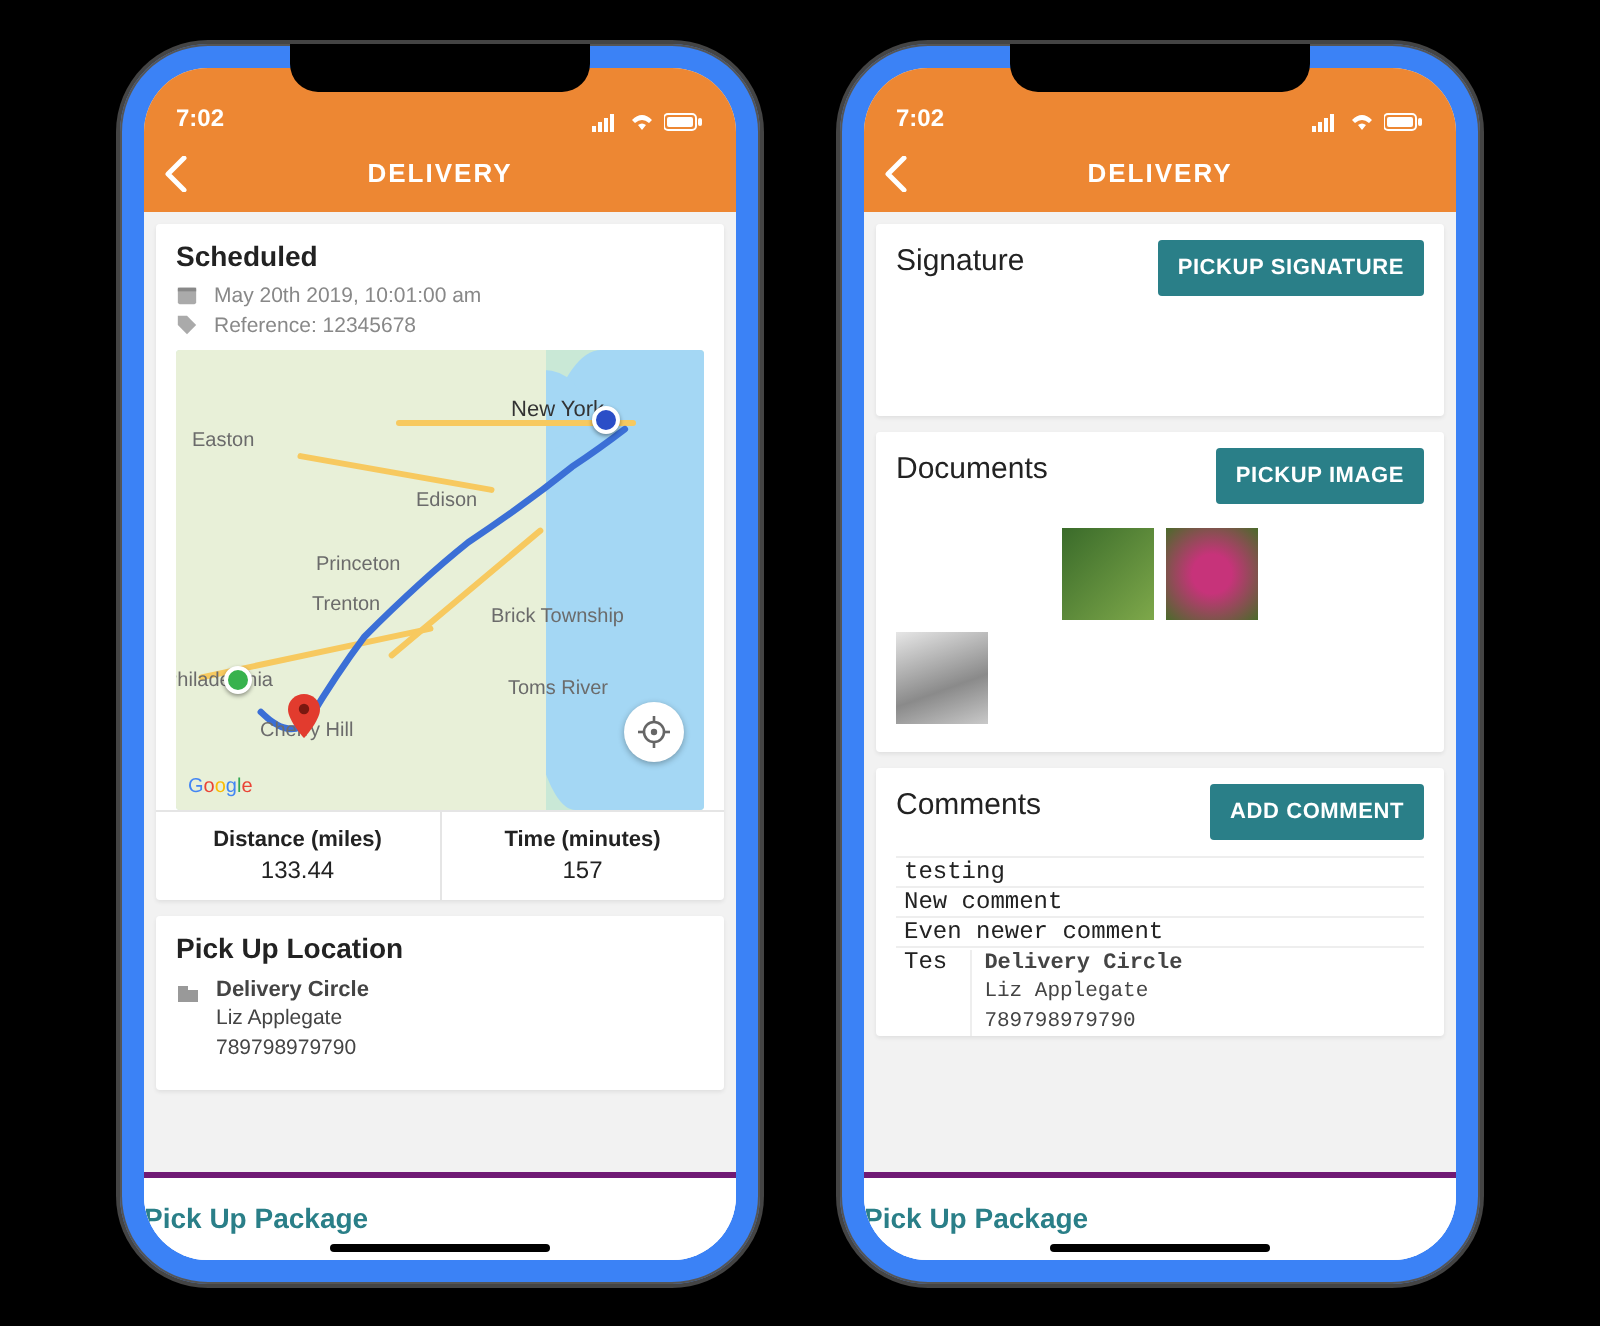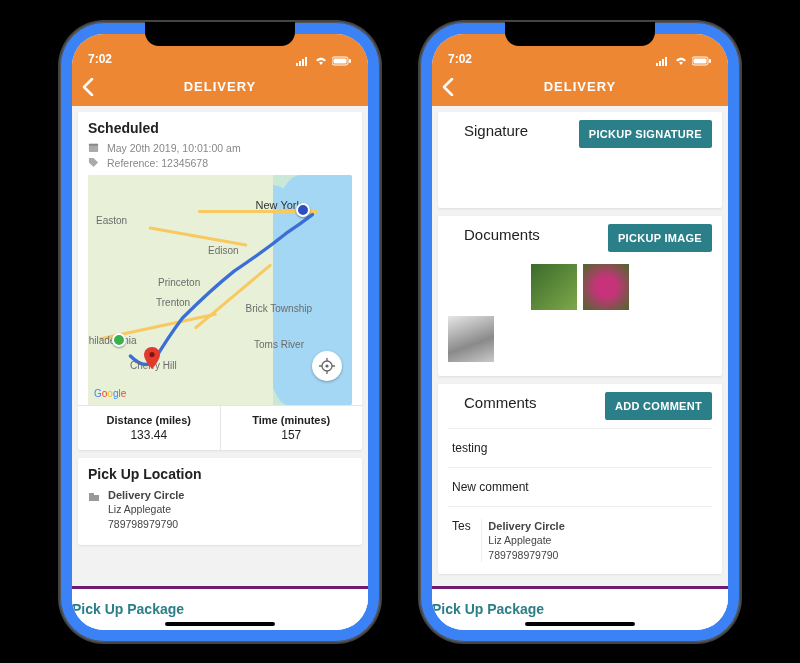--- a/index.html
+++ b/index.html
@@ -109,36 +109,36 @@
   .pin { position: absolute; width: 16px; height: 22px; }
   .pin svg { width: 100%; height: 100%; }
   .locate-btn { position: absolute; right: 10px; bottom: 24px; width: 30px; height: 30px; background: #fff; border-radius: 50%; box-shadow: 0 1px 3px rgba(0,0,0,0.3); display:flex;align-items:center;justify-content:center; cursor:pointer; }
   .map-attrib { position: absolute; left: 6px; bottom: 6px; font-size: 10px; }
   .map-attrib .g-b{color:#4285F4} .map-attrib .g-r{color:#EA4335} .map-attrib .g-y{color:#FBBC05} .map-attrib .g-g{color:#34A853}
   .stats { display: flex; border-top: 1px solid #e5e5e5; margin: 0 -10px -8px; }
   .stat { flex: 1; text-align: center; padding: 8px 16px; }
   .stat + .stat { border-left: 1px solid #e5e5e5; }
   .stat .label { font-weight: 700; font-size: 11px; }
   .stat .value { font-size: 12px; margin-top: 2px; }
-  .section-hdr { display: flex; justify-content: space-between; align-items: center; margin-bottom: 8px; margin-left: 16px; }
+  .section-hdr { display: flex; justify-content: space-between; align-items: center; margin-bottom: 8px; }
   .section-hdr h3 { font-size: 15px; font-weight: 500; }
   .action-btn {
     background: #2a7f88;
     color: #fff;
     border: none;
     padding: 8px 10px;
     font-size: 11px;
     font-weight: 700;
     letter-spacing: 0.3px;
     border-radius: 2px;
     cursor: pointer;
   }
   .thumbs { display: flex; flex-wrap: wrap; gap: 6px; padding: 4px 0 6px; }
   .thumb { width: 46px; height: 46px; background: #ccc; position: relative; overflow: hidden; }
-  .comment-row { padding: 12px 4px; border-top: 1px solid #eee; font-size: 12px; }
+  .comment-row { padding: 0 4px; border-top: 1px solid #eee; font-size: 12px; font-family: Liberation Mono, monospace; }
   .comment-row:first-of-type { border-top: none; }
   .loc-block { display: flex; gap: 8px; align-items: flex-start; font-size: 10.5px; line-height: 1.35; color: #444; }
   .loc-block .biz { font-weight: 700; font-size: 11px; }
   .bottom-bar {
     position: absolute;
     left: 0; right: 0; bottom: 0;
     background: #fff;
     border-top: 3px solid #701a75;
     height: 44px;
     display: flex;
@@ -346,20 +346,21 @@
         </div>
       </div>
 
       <div class="card" style="padding-bottom:0">
         <div class="section-hdr">
           <h3>Comments</h3>
           <button class="action-btn">ADD COMMENT</button>
         </div>
         <div class="comment-row">testing</div>
         <div class="comment-row">New comment</div>
+        <div class="comment-row">Even newer comment</div>
         <div class="comment-row" style="position:relative">
           <span class="trunc" style="display:inline-block;width:26px;vertical-align:top">Tes</span>
           <div class="loc-block" style="display:inline-flex;background:#fff;padding:0 6px;border-left:1px solid #eee">
             <div>
               <div class="biz">Delivery Circle</div>
               <div>Liz Applegate</div>
               <div>789798979790</div>
             </div>
           </div>
         </div>

